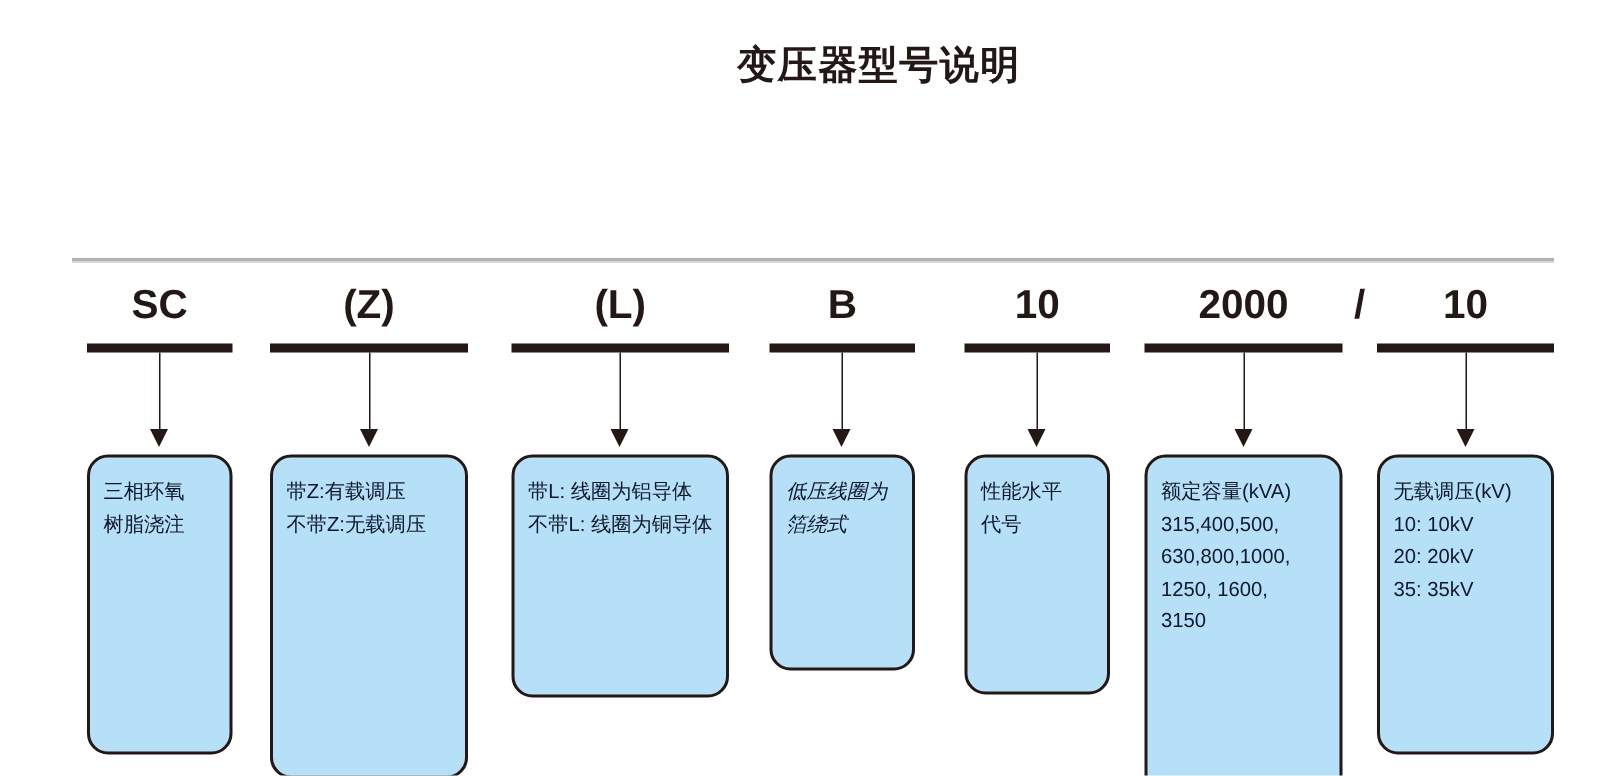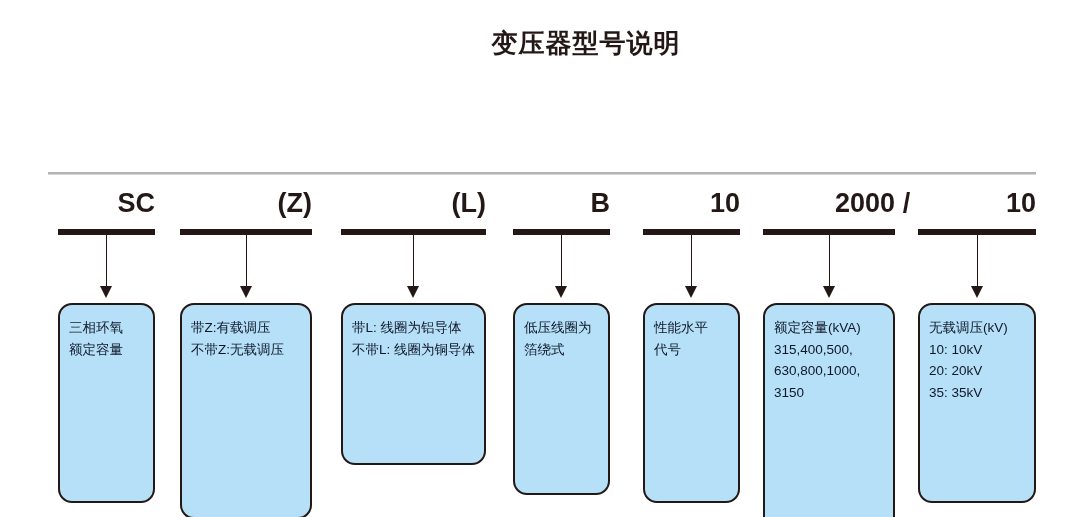--- a/index.html
+++ b/index.html
@@ -42,21 +42,21 @@
   .segment {
     position: absolute;
     top: 186px;
   }
 
   .seg-code {
     position: absolute;
     top: 0;
     left: 0;
     width: 100%;
-    text-align: right;
+    text-align: center;
     font-size: 27px;
     font-weight: bold;
     color: #231815;
     line-height: 34px;
     white-space: nowrap;
   }
 
   .seg-bar {
     position: absolute;
     top: 43px;
@@ -122,21 +122,21 @@
 <div id="diagram-title">变压器型号说明</div>
 
 <div id="top-rule"></div>
 
 <div class="segment" id="seg-0" style="left:58px; width:97px;">
   <div class="seg-code">SC</div>
   <div class="seg-bar"></div>
   <div class="seg-arrow"></div>
   <div class="seg-box" style="height:200px;">
     <div class="line">三相环氧</div>
-    <div class="line">额定容量</div>
+    <div class="line">树脂浇注</div>
   </div>
 </div>
 
 <div class="segment" id="seg-1" style="left:180px; width:132px;">
   <div class="seg-code">(Z)</div>
   <div class="seg-bar"></div>
   <div class="seg-arrow"></div>
   <div class="seg-box" style="height:216px;">
     <div class="line">带Z:有载调压</div>
     <div class="line">不带Z:无载调压</div>
@@ -150,44 +150,45 @@
   <div class="seg-box" style="height:162px;">
     <div class="line">带L: 线圈为铝导体</div>
     <div class="line">不带L: 线圈为铜导体</div>
   </div>
 </div>
 
 <div class="segment" id="seg-3" style="left:513px; width:97px;">
   <div class="seg-code">B</div>
   <div class="seg-bar"></div>
   <div class="seg-arrow"></div>
-  <div class="seg-box" style="height:192px;">
+  <div class="seg-box" style="height:144px;font-style:italic;">
     <div class="line">低压线圈为</div>
     <div class="line">箔绕式</div>
   </div>
 </div>
 
 <div class="segment" id="seg-4" style="left:643px; width:97px;">
   <div class="seg-code">10</div>
   <div class="seg-bar"></div>
   <div class="seg-arrow"></div>
-  <div class="seg-box" style="height:200px;">
+  <div class="seg-box" style="height:160px;">
     <div class="line">性能水平</div>
     <div class="line">代号</div>
   </div>
 </div>
 
 <div class="segment" id="seg-5" style="left:763px; width:132px;">
   <div class="seg-code">2000</div>
   <div class="seg-bar"></div>
   <div class="seg-arrow"></div>
   <div class="seg-box" style="height:252px;">
     <div class="line">额定容量(kVA)</div>
     <div class="line">315,400,500,</div>
     <div class="line">630,800,1000,</div>
+    <div class="line">1250, 1600,</div>
     <div class="line">3150</div>
   </div>
 </div>
 
 <div class="slash" style="left:895px; width:23px;">/</div>
 
 <div class="segment" id="seg-6" style="left:918px; width:118px;">
   <div class="seg-code">10</div>
   <div class="seg-bar"></div>
   <div class="seg-arrow"></div>

